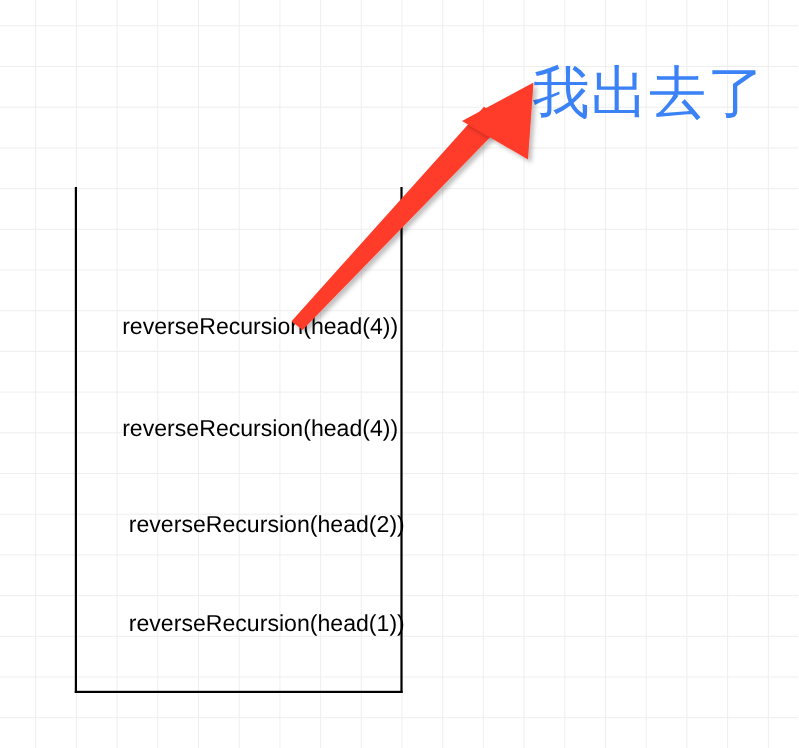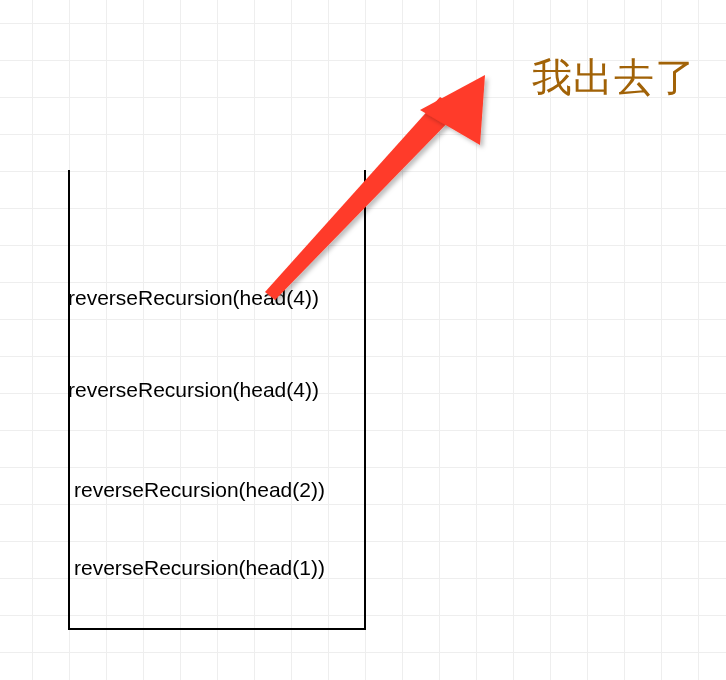--- a/index.html
+++ b/index.html
@@ -41,40 +41,40 @@
       height: 460px;
       border-left: 2px solid #000;
       border-right: 2px solid #000;
       border-bottom: 2px solid #000;
       z-index: 2;
     }
 
     .stack-item {
       position: absolute;
       width: 100%;
-      text-align: left;
+      text-align: right;
       font-size: 21px;
       font-weight: 400;
       color: #000;
       white-space: nowrap;
     }
 
     .item-0 { top: 116px; left: -2px; }
     .item-1 { top: 208px; left: -2px; }
-    .item-2 { top: 296px; left: 4px; margin-top: 12px; }
+    .item-2 { top: 296px; left: 4px; }
     .item-3 { top: 386px; left: 4px; }
 
     
     .annotation {
       position: absolute;
       right: 30px;
       top: 50px;
-      font-size: 40px;
+      font-size: 52px;
       font-weight: 400;
-      color: #a16207;
+      color: #3b82f6;
       z-index: 3;
       letter-spacing: 1px;
     }
 
     
     .arrow {
       position: absolute;
       left: 255px;
       top: 75px;
       width: 270px;

